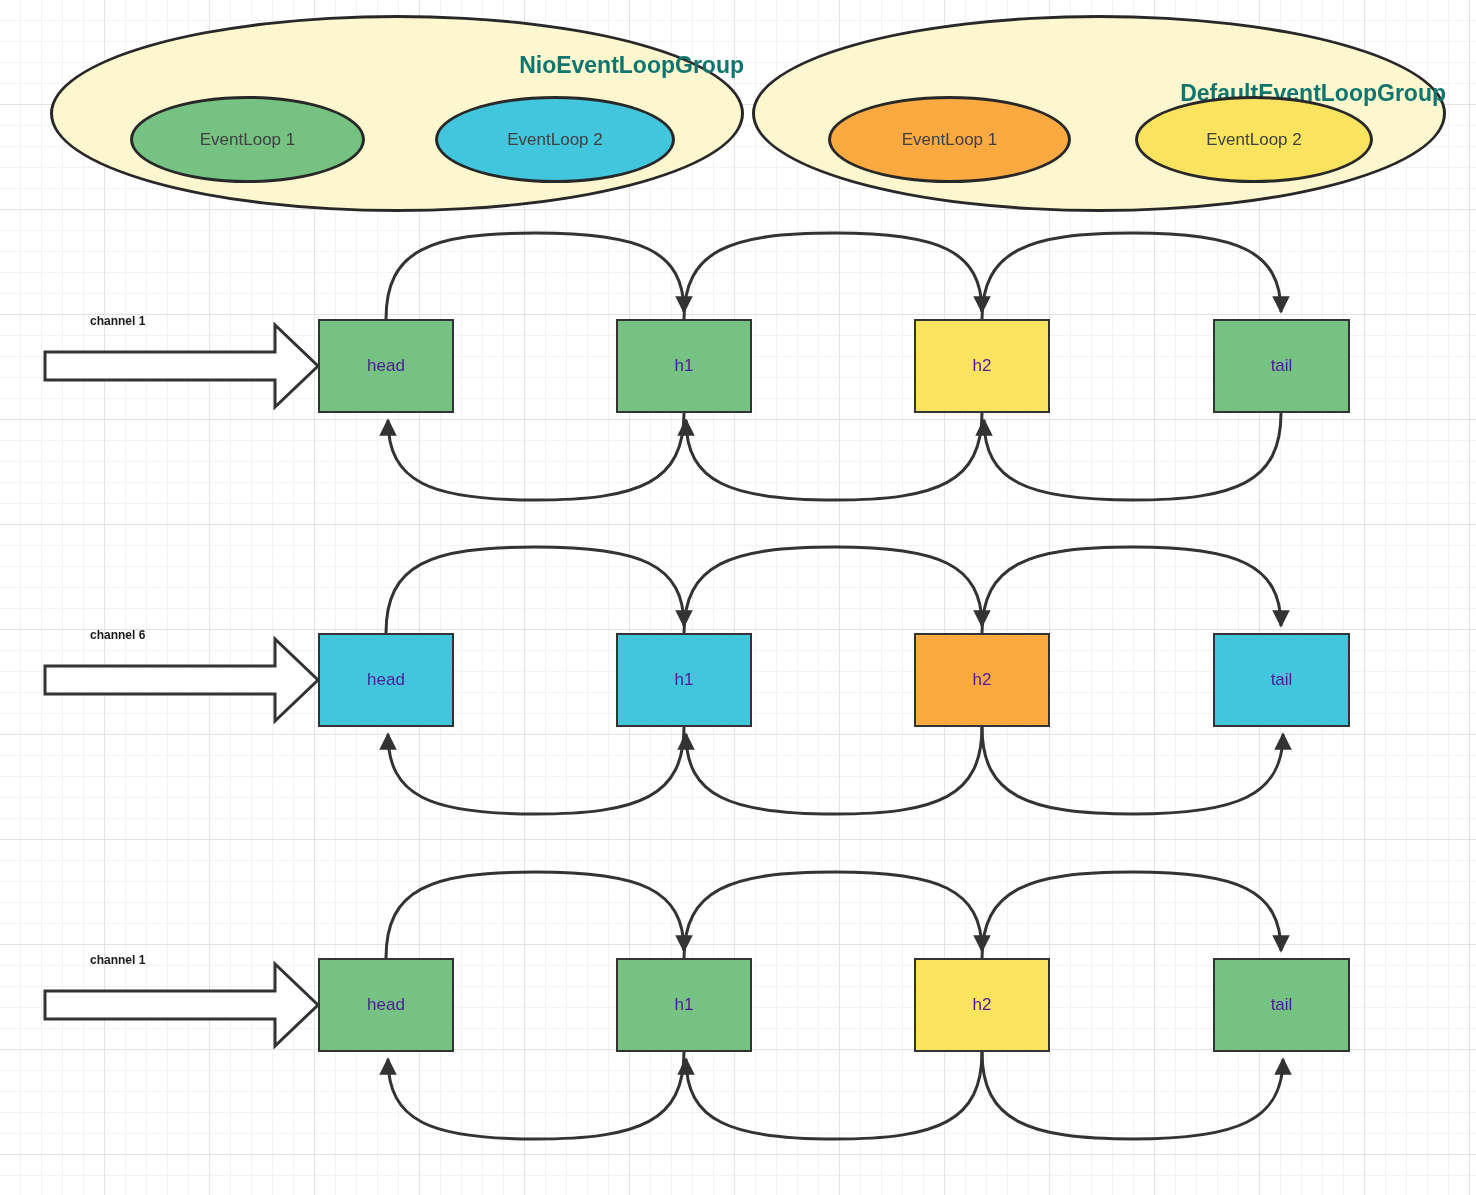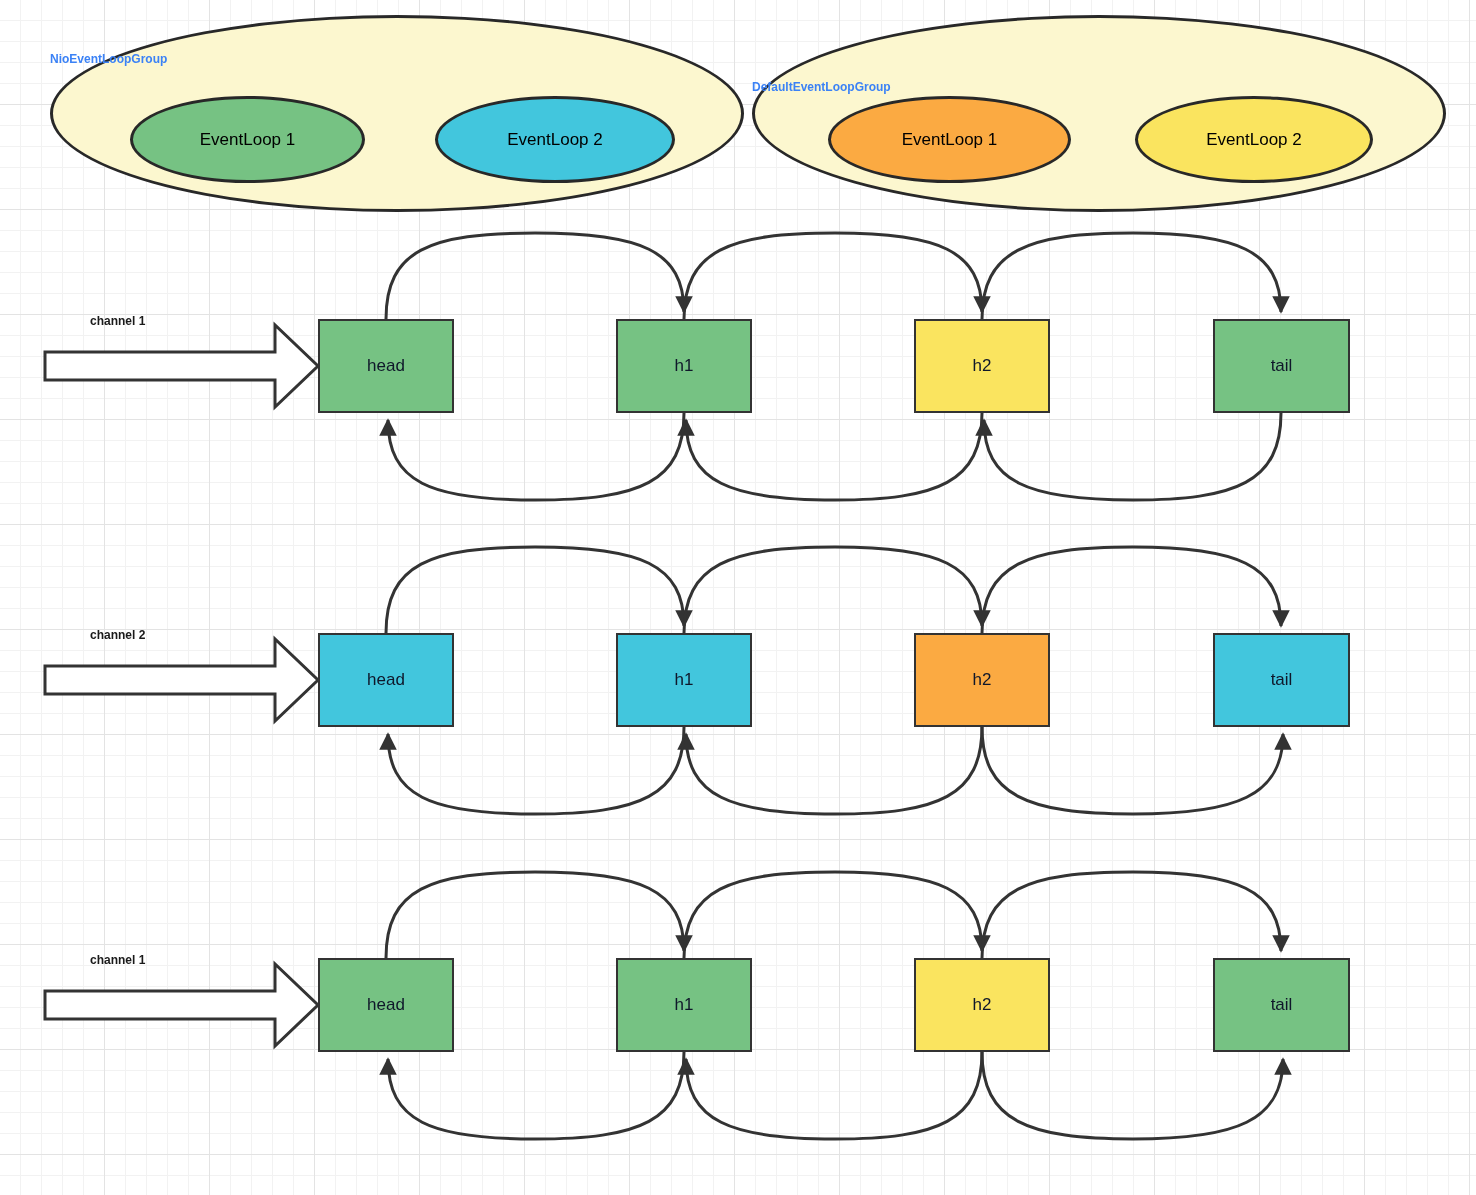--- a/index.html
+++ b/index.html
@@ -28,41 +28,41 @@
   }
   #diagram-canvas {
     position:absolute; left:0; top:0; width:1476px; height:1195px;
   }
   .node-box {
     position:absolute;
     box-sizing:border-box;
     border:2px solid #333333;
     display:flex; align-items:center; justify-content:center;
     font-size:17px;
-    color:#0f172a;
+    color:#4c1d95;
     font-family:"Liberation Sans", sans-serif;
   }
   .ellipse {
     position:absolute;
     box-sizing:border-box;
     border:3px solid #282828;
     border-radius:50%;
     display:flex; align-items:center; justify-content:center;
   }
   .group-title {
     position:absolute;
     font-weight:bold;
-    font-size:12px;
-    color:#3b82f6;
-    text-align:left;
+    font-size:23px;
+    color:#0f766e;
+    text-align:right;
     white-space:nowrap;
   }
   .loop-label {
     font-size:17px;
-    color:#000000;
+    color:#404040;
     white-space:nowrap;
   }
   .channel-label {
     position:absolute;
     font-weight:bold;
     font-size:12px;
     color:#1a1a1a;
     white-space:nowrap;
   }
 </style>
@@ -148,21 +148,21 @@
 <div class="node-box" style="left:616px; top:319px; width:136px; height:94px; background:#76c283;">
   <span>h1</span>
 </div>
 <div class="node-box" style="left:914px; top:319px; width:136px; height:94px; background:#fae45f;">
   <span>h2</span>
 </div>
 <div class="node-box" style="left:1213px; top:319px; width:137px; height:94px; background:#76c283;">
   <span>tail</span>
 </div>
 
-<div class="channel-label" style="left:90px; top:628px;">channel 2</div>
+<div class="channel-label" style="left:90px; top:628px;">channel 6</div>
 <div class="node-box" style="left:318px; top:633px; width:136px; height:94px; background:#42c6dd;">
   <span>head</span>
 </div>
 <div class="node-box" style="left:616px; top:633px; width:136px; height:94px; background:#42c6dd;">
   <span>h1</span>
 </div>
 <div class="node-box" style="left:914px; top:633px; width:136px; height:94px; background:#fbaa42;">
   <span>h2</span>
 </div>
 <div class="node-box" style="left:1213px; top:633px; width:137px; height:94px; background:#42c6dd;">

